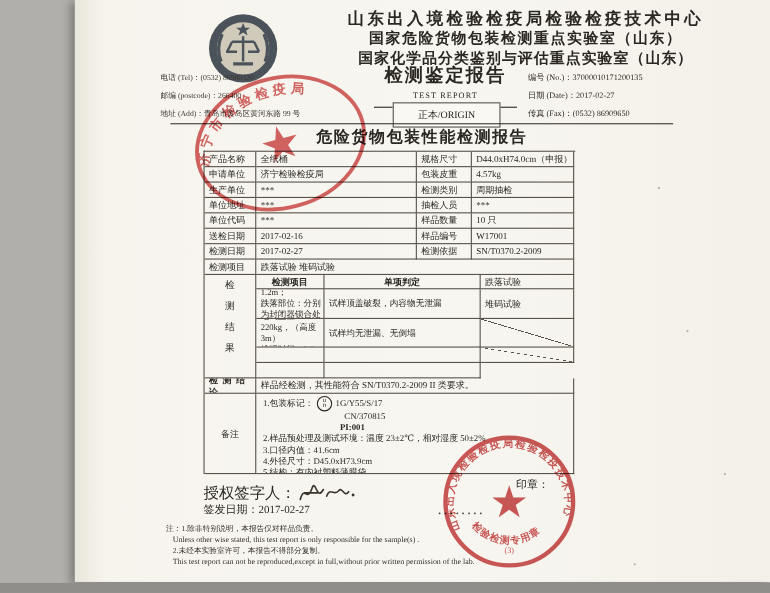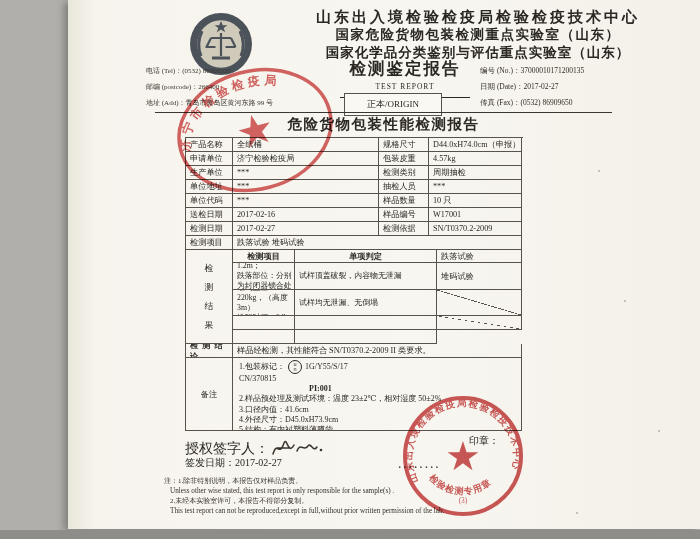--- a/index.html
+++ b/index.html
@@ -18,59 +18,59 @@
   .abs{position:absolute;}
   .ctr{text-align:center;}
   
   .org1{left:198px;top:8px;width:424px;font-size:15px;font-weight:bold;letter-spacing:3px;}
   .org2{left:198px;top:26px;width:424px;font-size:13.5px;font-weight:bold;letter-spacing:1.5px;}
   .org3{left:198px;top:44px;width:424px;font-size:13.5px;font-weight:bold;letter-spacing:1px;}
   .contact{left:78px;top:63px;font-size:7px;line-height:16px;color:#3a362f;}
   .rpt-title{left:272px;top:58px;width:130px;font-size:16.5px;font-weight:bold;letter-spacing:2px;
     border-bottom:1.5px solid #2b2823;padding-bottom:17px;}
   .rpt-en{left:272px;top:82px;width:130px;font-size:7.5px;letter-spacing:1px;}
-  .origin-box{left:276px;top:93px;width:96px;height:21px;border:1px solid #57534b;
+  .origin-box{left:289px;top:93px;width:96px;height:21px;border:1px solid #57534b;
     font-size:9px;line-height:21px;background:#faf8f2;}
   .numblock{left:412px;top:63px;font-size:7.5px;line-height:16px;color:#302c26;}
   .divider{left:87px;top:112px;width:457px;height:0;border-top:1.5px solid #3a3730;}
   .main-title{left:87px;top:115px;width:457px;font-size:14.5px;font-weight:bold;letter-spacing:1.5px;}
   
   .tbl{left:117px;top:137px;width:337px;border-left:1px solid #57534b;border-top:1px solid #57534b;font-size:8.2px;}
   .tbl *{box-sizing:border-box;}
   .cell{border-right:1px solid #57534b;border-bottom:1px solid #57534b;
     padding:0 0 0 4px;display:flex;align-items:center;overflow:hidden;}
   .info-grid{display:grid;grid-template-columns:47px 146px 50px 93px;grid-auto-rows:14px;}
   .c-val{white-space:nowrap;}
   .row2{display:grid;grid-template-columns:47px 289px;grid-auto-rows:14px;}
   .res-wrap{display:flex;}
   .res-side{width:47px;border-right:1px solid #57534b;border-bottom:1px solid #57534b;
-    display:flex;align-items:center;justify-content:center;}
+    display:flex;align-items:flex-start;justify-content:center;}
   .v-text{width:12px;word-break:break-all;line-height:19px;text-align:center;font-size:8.8px;}
   .res-grid{width:290px;display:grid;grid-template-columns:62px 142px 85px;
     grid-template-rows:13px 27px 26px 14px 14px;}
   .hd{justify-content:center;padding-left:0;font-weight:bold;}
   .meth{flex-direction:column;align-items:flex-start;justify-content:center;font-size:7.8px;line-height:10px;}
   .judge{font-size:7.9px;line-height:10px;padding-right:2px;}
   .slash{background:linear-gradient(to top right,transparent 49.2%,#57534b 49.2%,#57534b 50.8%,transparent 50.8%);}
   .concl-grid{display:grid;grid-template-columns:47px 289px;grid-auto-rows:14px;}
   .bold{font-weight:bold;letter-spacing:1px;}
   .rem-grid{display:grid;grid-template-columns:47px 289px;grid-auto-rows:73px;}
   .rem-body{display:block;padding:2px 17px 0 6px;font-size:8px;line-height:10.2px;}
   .rem-line1{display:flex;align-items:center;}
   .un-circle{display:inline-flex;flex-direction:column;align-items:center;justify-content:center;
     width:14px;height:14px;border:1px solid #2b2823;border-radius:50%;
     font-size:5.5px;line-height:4.6px;margin:0 3px;flex:none;font-family:"Liberation Sans",sans-serif;}
-  .rem-cn{}
+  .rem-cn{margin-left:74px;}
   .rem-pi{margin-left:70px;font-weight:bold;}
   
   .sig-row{left:117px;top:436px;font-size:14px;display:flex;align-items:center;text-align:right;}
   .seal-label{left:401px;top:434px;font-size:10px;}
   .issue-row{left:117px;top:456px;font-size:10px;}
   .dots{left:330px;top:462px;font-size:10px;font-weight:bold;letter-spacing:2px;color:#44403a;}
-  .notes{left:96px;top:476px;font-size:7px;line-height:10px;color:#35312b;}
+  .notes{left:83px;top:476px;font-size:7px;line-height:10px;color:#35312b;}
   .notes .en{font-size:7.2px;}
   .ind{margin-left:6px;}
   .stamp{mix-blend-mode:multiply;opacity:.85;}
   .stampL{left:102px;top:60px;transform:rotate(-15deg);}
   .stampR{left:329px;top:390px;}
   .emblem{left:120px;top:11px;}
   .speck{position:absolute;width:2px;height:2px;border-radius:50%;background:#b3b0a7;}
 </style>
 </head>
 <body>

